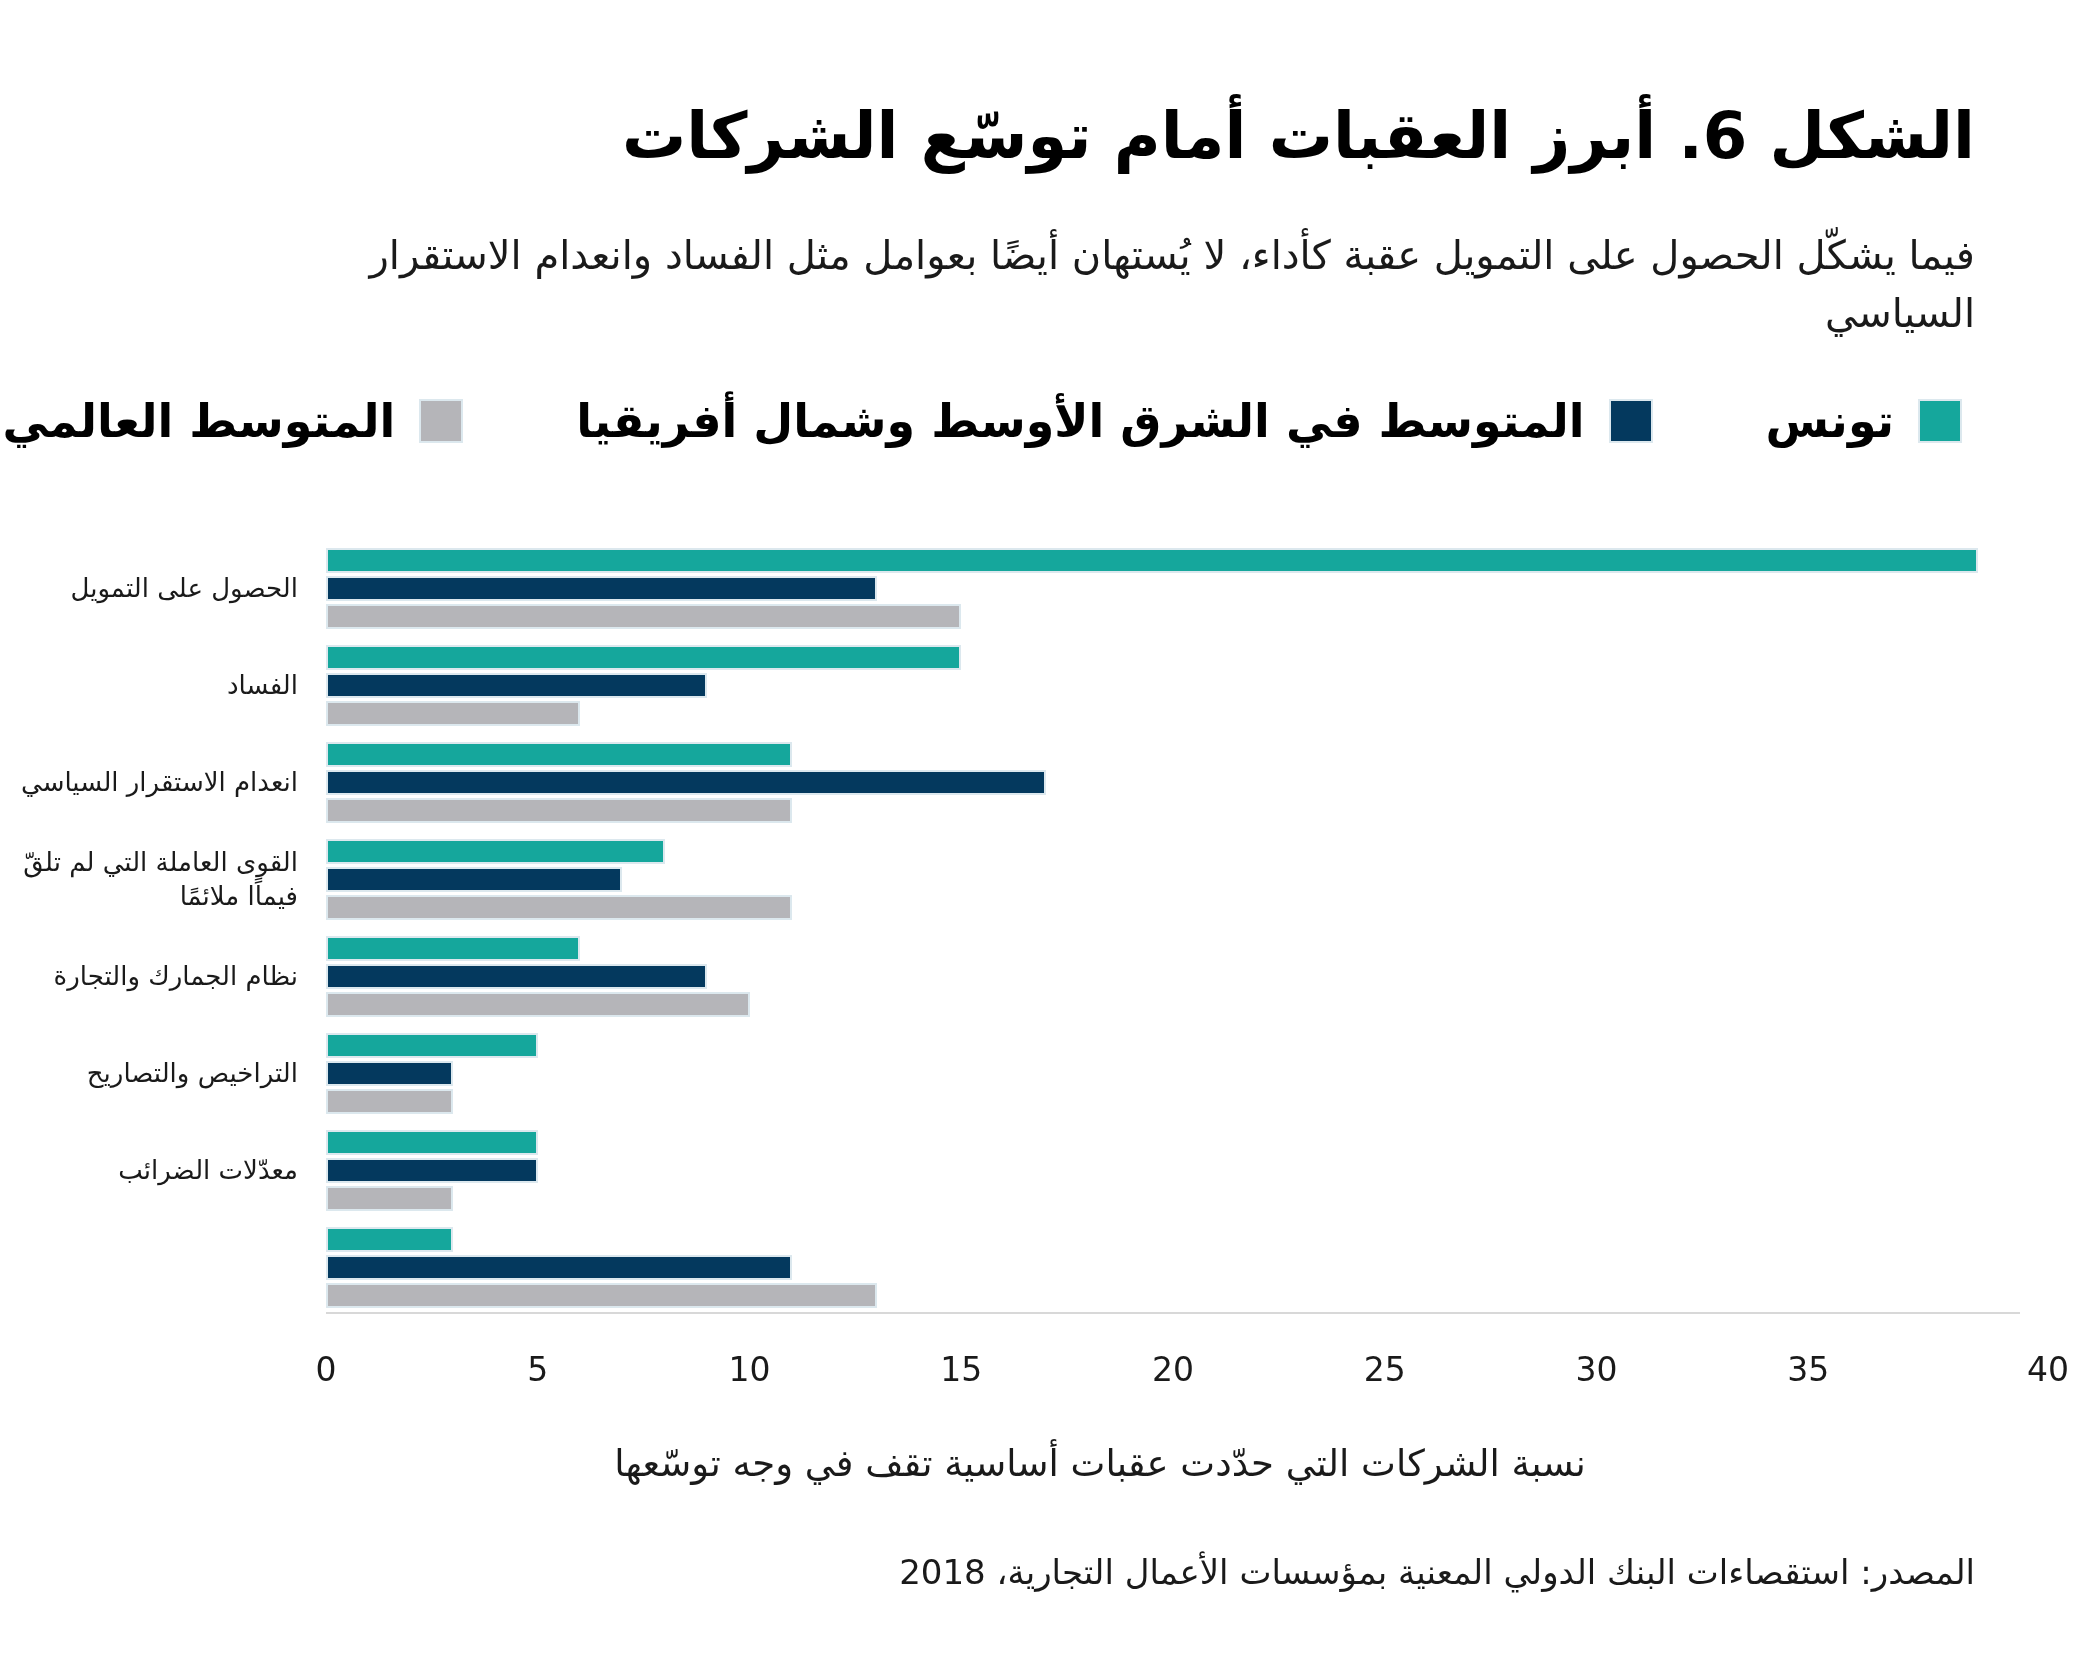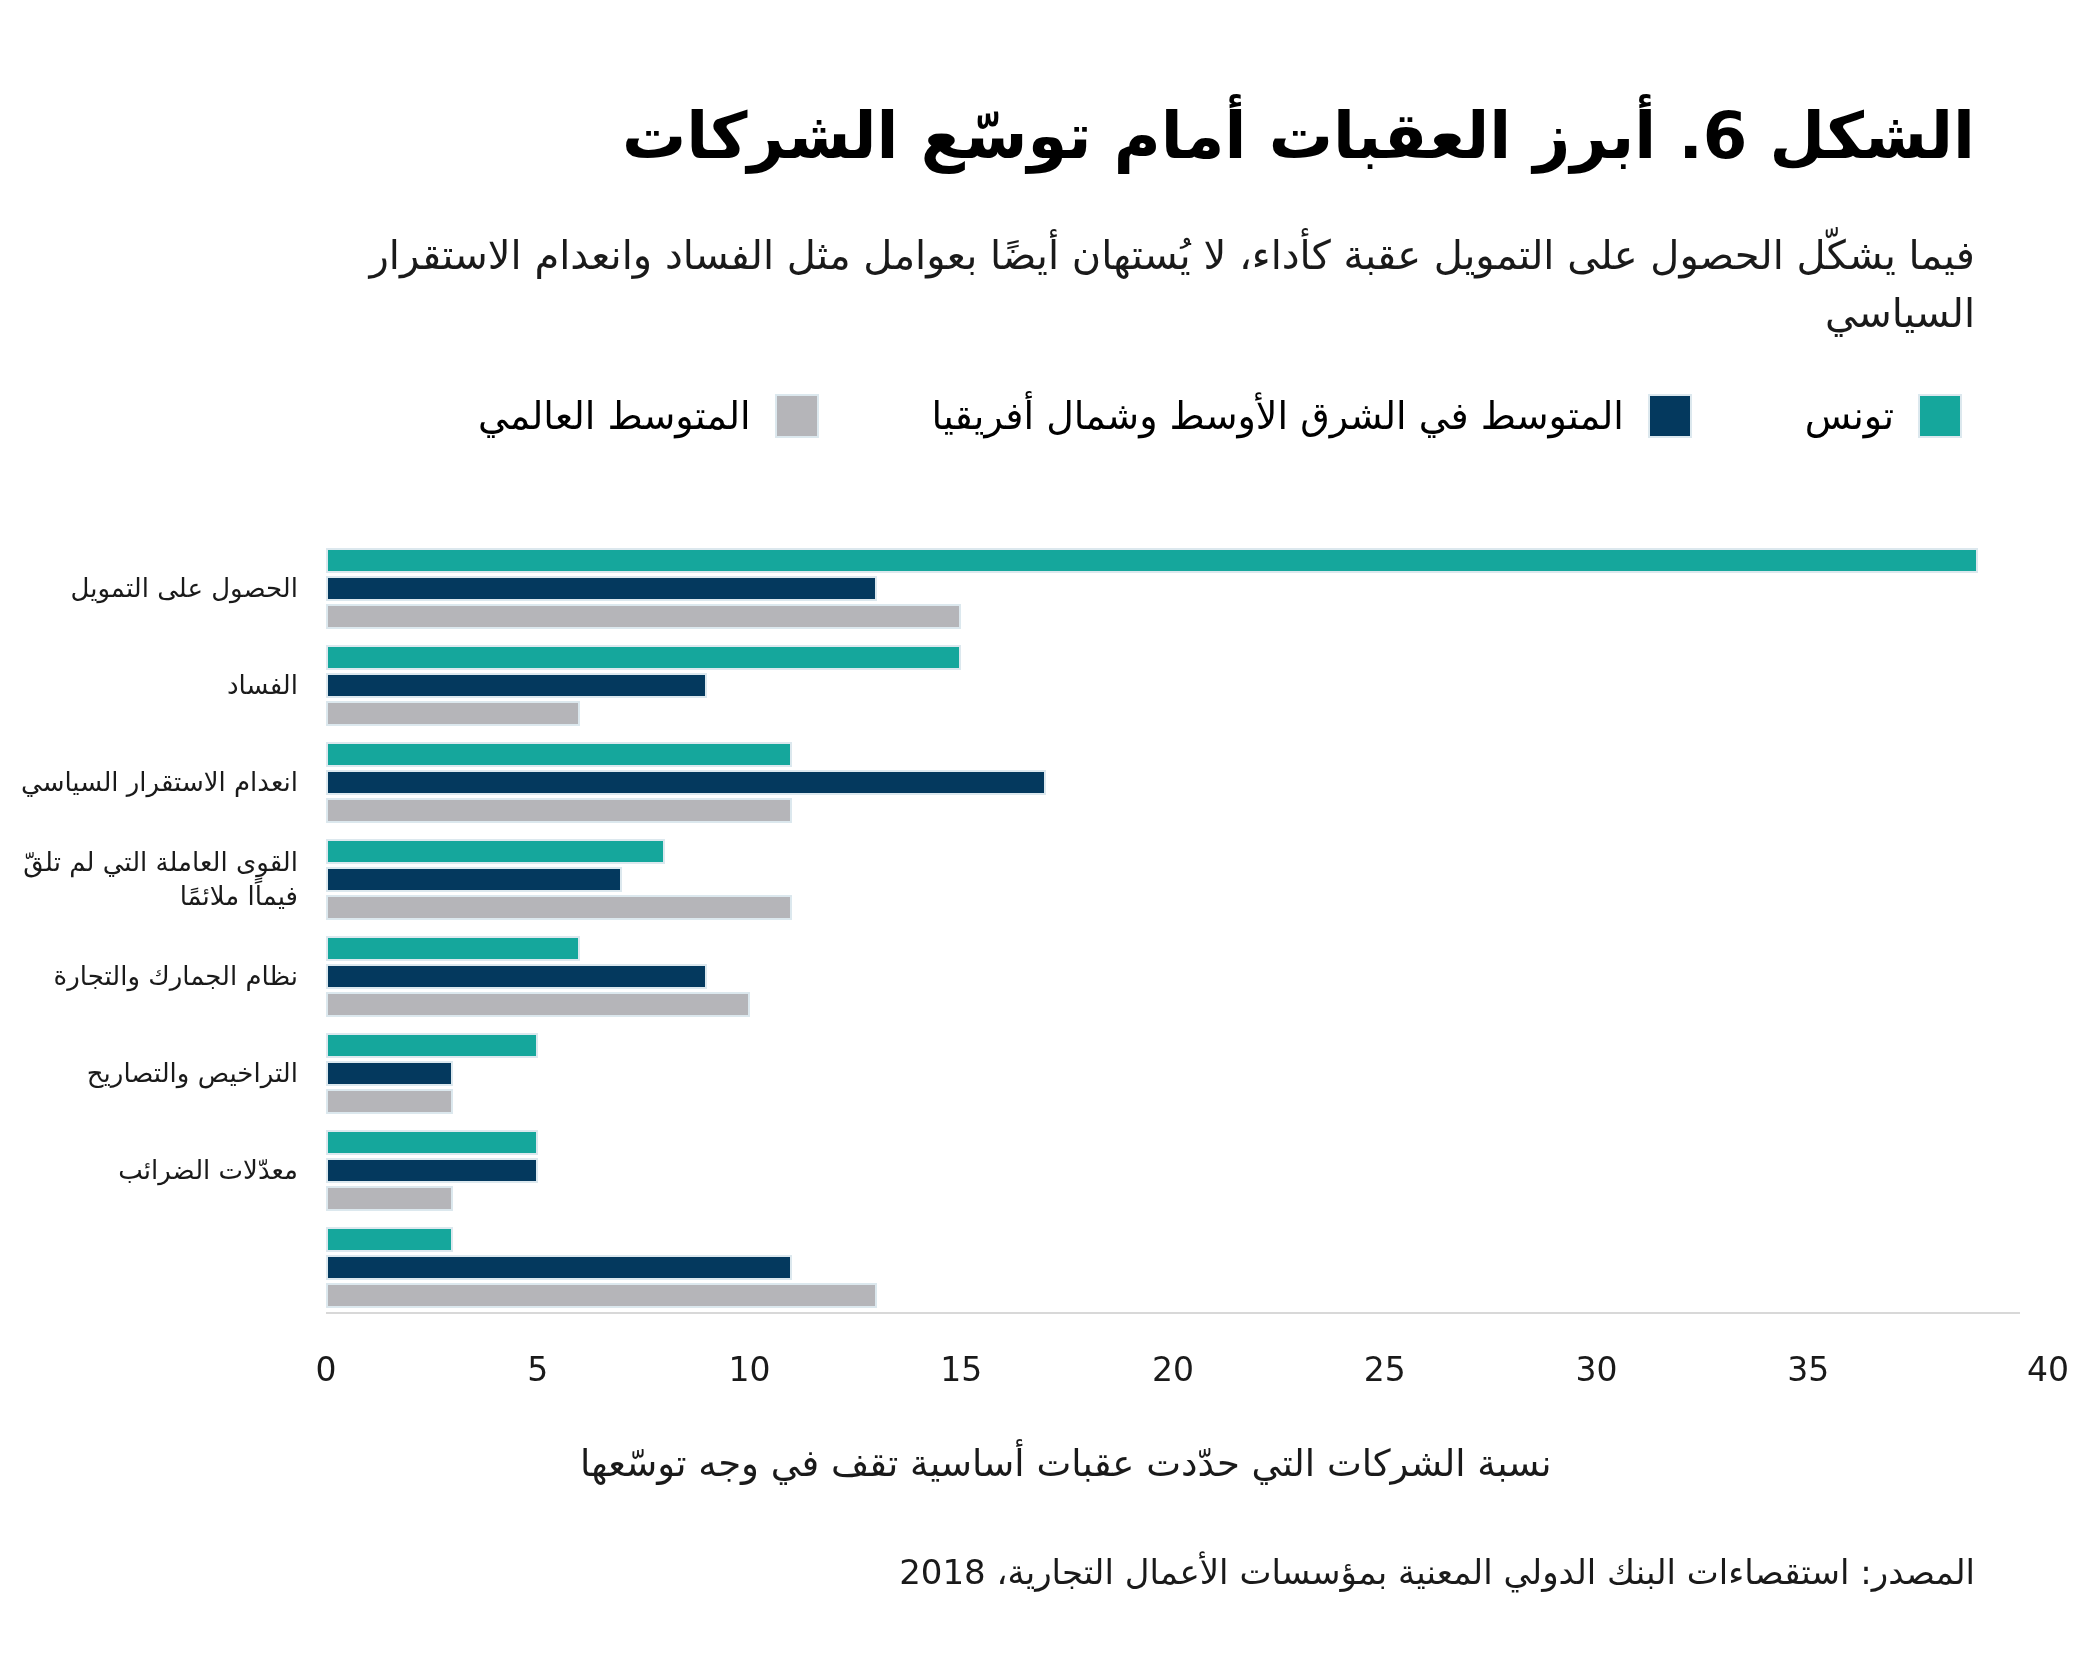--- a/index.html
+++ b/index.html
@@ -15,21 +15,21 @@
   .figure-subtitle{
     position:absolute;top:186px;right:109px;width:1650px;
     font-size:40px;line-height:1.45;text-align:right;direction:rtl;color:#1a1a1a;
   }
   .legend{
     position:absolute;top:394px;right:124px;
     display:flex;flex-direction:row;align-items:center;gap:115px;direction:rtl;
   }
   .legend-item{display:flex;align-items:center;gap:26px;}
   .legend-swatch{width:40px;height:40px;flex:0 0 auto;box-shadow:0 0 0 2px #dce8ee;}
-  .legend-label{font-size:38px;font-weight:normal;color:#000;white-space:nowrap;}
+  .legend-label{font-size:46px;font-weight:bold;color:#000;white-space:nowrap;}
   .cat-labels{
     position:absolute;top:548px;left:14px;width:284px;direction:rtl;
   }
   .cat-label{
     height:81px;margin-bottom:16px;display:flex;align-items:center;
     justify-content:flex-start;text-align:right;
     font-size:26px;line-height:1.3;color:#1a1a1a;
   }
   .bars{
     position:absolute;top:548px;left:326px;width:1694px;direction:ltr;
@@ -42,21 +42,21 @@
   .bar:last-child{margin-bottom:0;}
   .axis-line{
     position:absolute;top:1312px;left:326px;width:1694px;height:2px;background:#d8d8d8;
   }
   .ticks{position:absolute;top:1350px;left:0;width:2084px;height:40px;direction:ltr;}
   .tick{
     position:absolute;transform:translateX(-50%);
     font-size:33px;color:#1a1a1a;white-space:nowrap;
   }
   .x-axis-title{
-    position:absolute;top:1442px;left:580px;width:1040px;text-align:left;
+    position:absolute;top:1442px;left:580px;width:1040px;text-align:center;
     font-size:37px;color:#1a1a1a;direction:rtl;
   }
   .source-note{
     position:absolute;top:1552px;right:109px;font-size:34px;color:#1a1a1a;
     text-align:right;direction:rtl;
   }
 </style>
 </head>
 <body>
 

